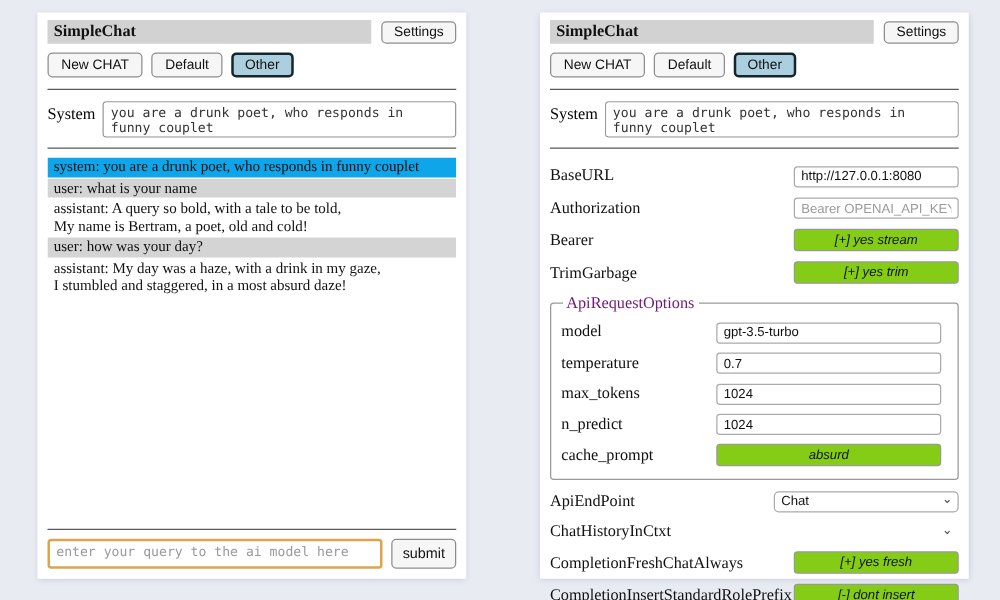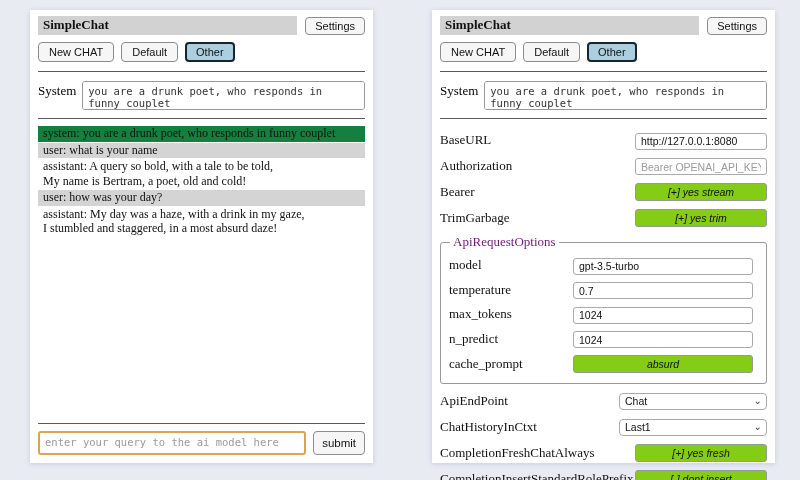--- a/index.html
+++ b/index.html
@@ -64,21 +64,21 @@
   
   .chat-area { flex: 1; margin-top: 4px; overflow: hidden; }
   .msg {
     font-size: 12px;
     line-height: 14.5px;
     padding: 0 5px 1px 5px;
     margin-bottom: 1px;
     white-space: pre-line;
     color: #111;
   }
-  .msg.system { background: #15803d; }
+  .msg.system { background: #0ea5e9; }
   .msg.user { background: #d4d4d4; }
   .msg.assistant { background: #ffffff; }
   
   .settings { margin-top: 2px; }
   .srow { display: flex; align-items: center; margin: 7px 0; }
   .srow .lbl { flex: 1; font-size: 13px; color: #111; }
   .ctl { width: 132px; }
   input[type="text"] {
     width: 100%;
     font-family: "Liberation Sans", sans-serif;
@@ -235,23 +235,20 @@
       <span class="select-wrap">
         <select>
           <option>Chat</option>
         </select>
         <span class="chevron">⌄</span>
       </span>
     </div>
     <div class="srow">
       <span class="lbl">ChatHistoryInCtxt</span>
       <span class="select-wrap">
-        <select>
-          <option>Last1</option>
-        </select>
         <span class="chevron">⌄</span>
       </span>
     </div>
     <div class="srow">
       <span class="lbl">CompletionFreshChatAlways</span>
       <span class="ctl"><button class="btn-toggle">[+] yes fresh</button></span>
     </div>
     <div class="srow">
       <span class="lbl">CompletionInsertStandardRolePrefix</span>
       <span class="ctl"><button class="btn-toggle">[-] dont insert</button></span>

